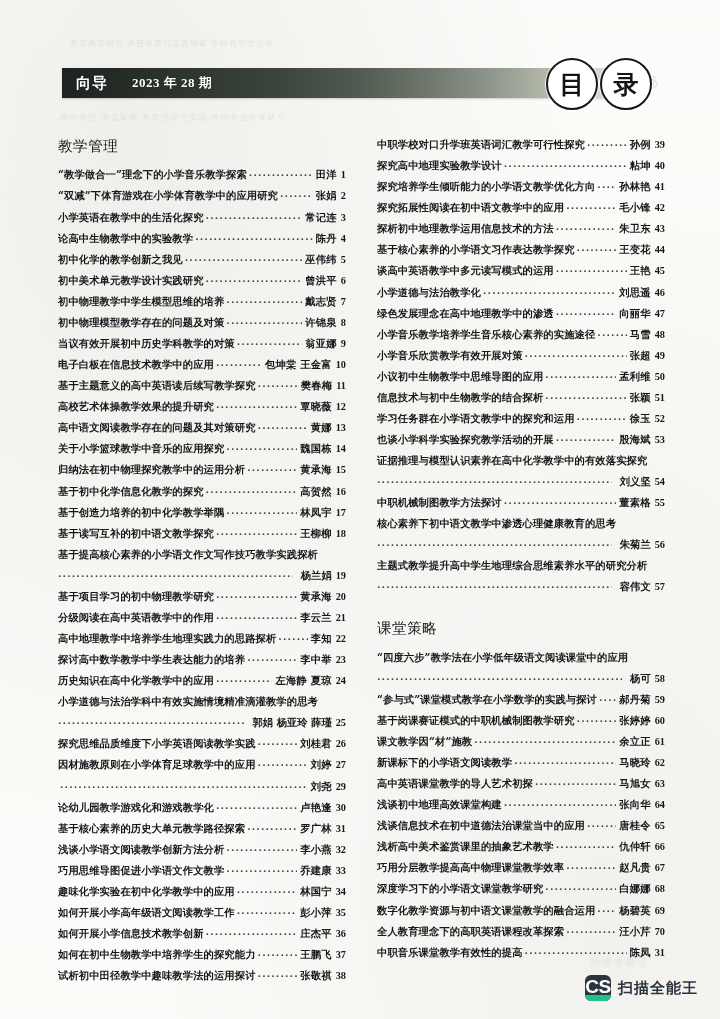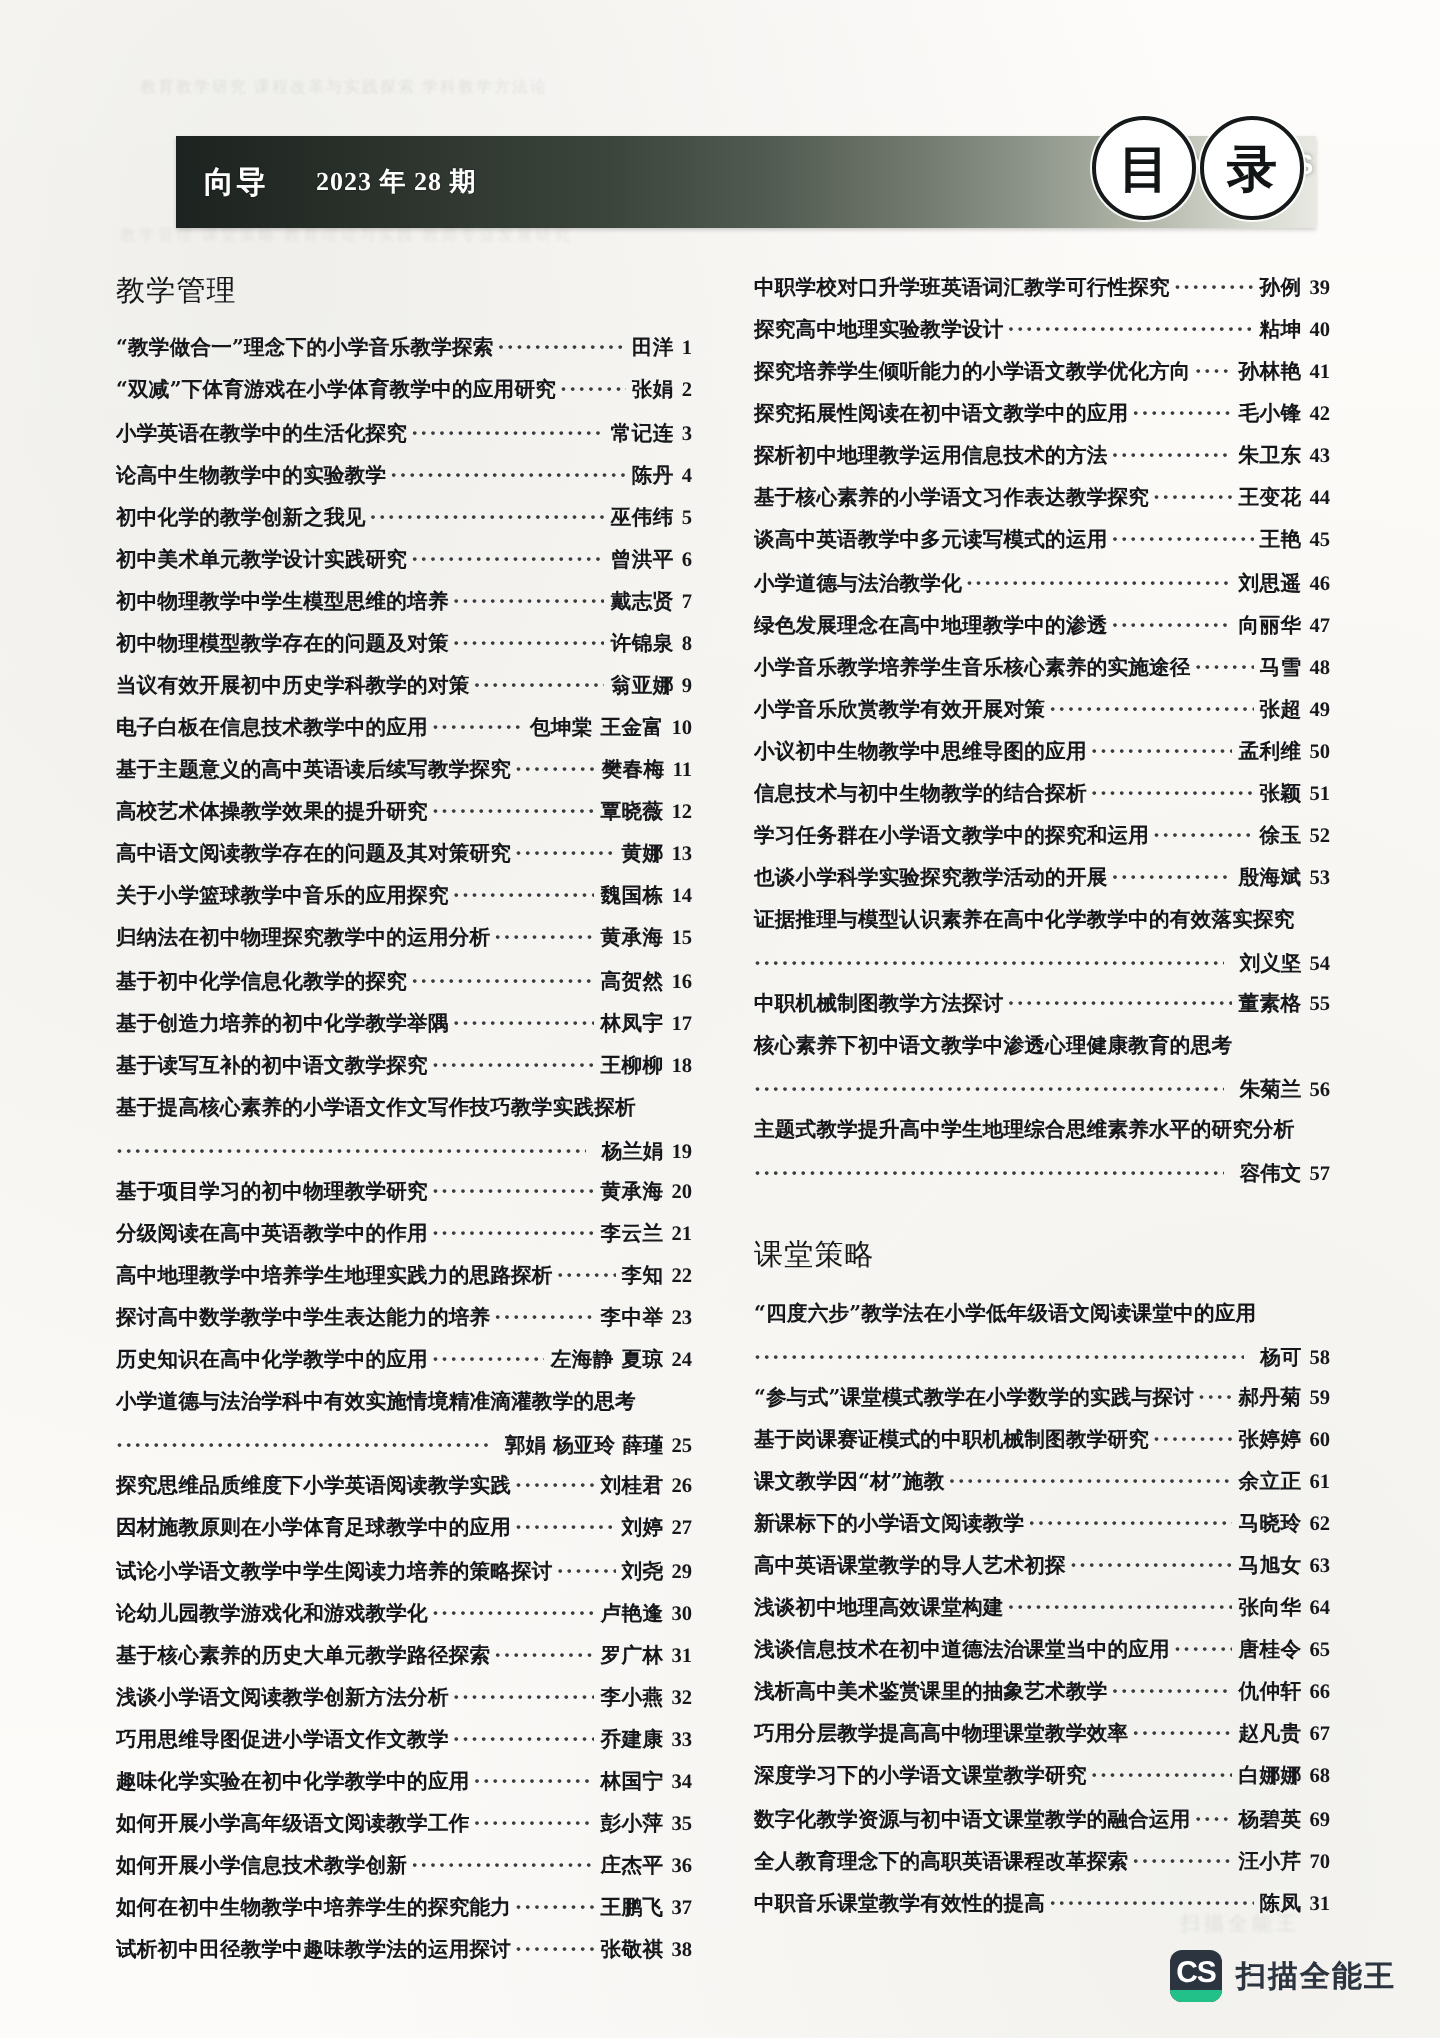--- a/index.html
+++ b/index.html
@@ -64,35 +64,34 @@
     position: absolute;
     left: 0; right: 0;
     top: 68px;
     height: 36px;
   }
   .banner {
     position: absolute;
     left: 62px;
     top: 0;
     width: 570px;
-    height: 46px;
+    height: 30px;
     background: linear-gradient(90deg,
         #1d2320 0%,
         #232a25 8%,
         #2c342d 20%,
         #3c453c 38%,
         #525b51 52%,
         #6f776c 64%,
         #8b9288 74%,
         #a7ad9f 82%,
         #c2c6bb 89%,
         #d8dbd2 95%,
         #e8e9e2 100%);
     box-shadow: 0 1px 2px rgba(0,0,0,0.18);
-    margin-left: 26px;
   }
   .banner-inner {
     position: absolute;
     inset: 0;
     display: flex;
     align-items: center;
   }
   .magazine-name {
     color: #ffffff;
     font-family: "DejaVu Serif", "Liberation Serif", serif;
@@ -266,21 +265,21 @@
     border-radius: 6px;
     background: #2c3440;
     overflow: hidden;
     display: flex;
     align-items: center;
     justify-content: center;
   }
   .cs-logo .cs-text {
     font-family: "Liberation Sans", sans-serif;
     font-weight: bold;
-    font-size: 15px;
+    font-size: 19px;
     color: #ffffff;
     letter-spacing: -0.5px;
     margin-top: -3px;
   }
   .cs-logo .cs-bar {
     position: absolute;
     left: 0; right: 0; bottom: 0;
     height: 6px;
     background: #23c18a;
   }
@@ -491,21 +490,20 @@
         <span class="author">刘桂君</span>
         <span class="page">26</span>
       </div>
       <div class="entry">
         <span class="etitle">因材施教原则在小学体育足球教学中的应用</span>
         <span class="leader">····························································</span>
         <span class="author">刘婷</span>
         <span class="page">27</span>
       </div>
       <div class="entry">
-        <span class="etitle">试论小学语文教学中学生阅读力培养的策略探讨</span>
         <span class="leader">····························································</span>
         <span class="author">刘尧</span>
         <span class="page">29</span>
       </div>
       <div class="entry">
         <span class="etitle">论幼儿园教学游戏化和游戏教学化</span>
         <span class="leader">····························································</span>
         <span class="author">卢艳逢</span>
         <span class="page">30</span>
       </div>

